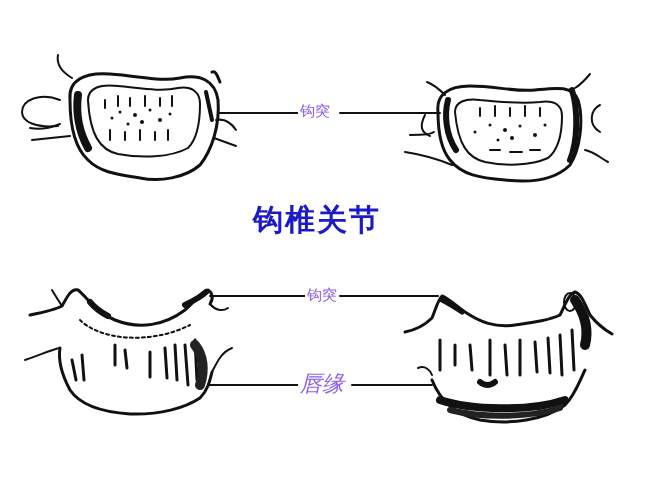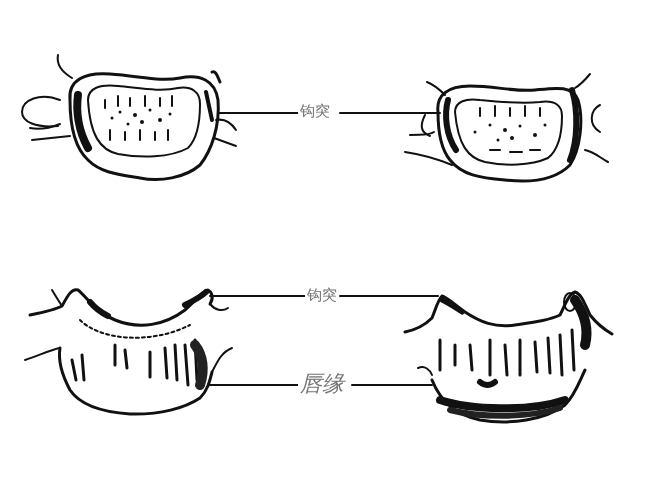--- a/index.html
+++ b/index.html
@@ -1,20 +1,20 @@
 <!DOCTYPE html>
 <html><head>
 <meta charset="utf-8">
 <style>
   html, body { margin: 0; padding: 0; background: #ffffff; }
   body { width: 667px; height: 500px; position: relative; overflow: hidden; font-family: "DejaVu Sans", sans-serif; }
   .stage { position: absolute; left: 0; top: 0; width: 667px; height: 500px; }
   .stage svg { position: absolute; left: 0; top: 0; }
   .label {
-    position: absolute; color: #737373; background: #fff; line-height: 1;
+    position: absolute; color: #8b5cf6; background: #fff; line-height: 1;
     white-space: nowrap; padding: 0 2px;
   }
   .label-small { font-size: 15px; }
   .label-large { font-size: 22px; font-family: "DejaVu Serif", serif; font-style: italic; }
   .title {
     position: absolute; left: 253px; top: 200px; font-size: 30px; font-weight: bold;
     color: #1a1ac8; letter-spacing: 2px; white-space: nowrap;
   }
 </style>
 </head>
@@ -158,13 +158,14 @@
         <line x1="208" y1="385" x2="298" y2="385"></line>
         <line x1="352" y1="385" x2="432" y2="385"></line>
       </g>
     </g>
   </svg>
 
   <span class="label label-small" style="left:298px; top:104px;">钩突</span>
   <span class="label label-small" style="left:305px; top:288px;">钩突</span>
   <span class="label label-large" style="left:298px; top:373px;">唇缘</span>
 
+  <div class="title">钩椎关节</div>
 </div>
 
 </body></html>

